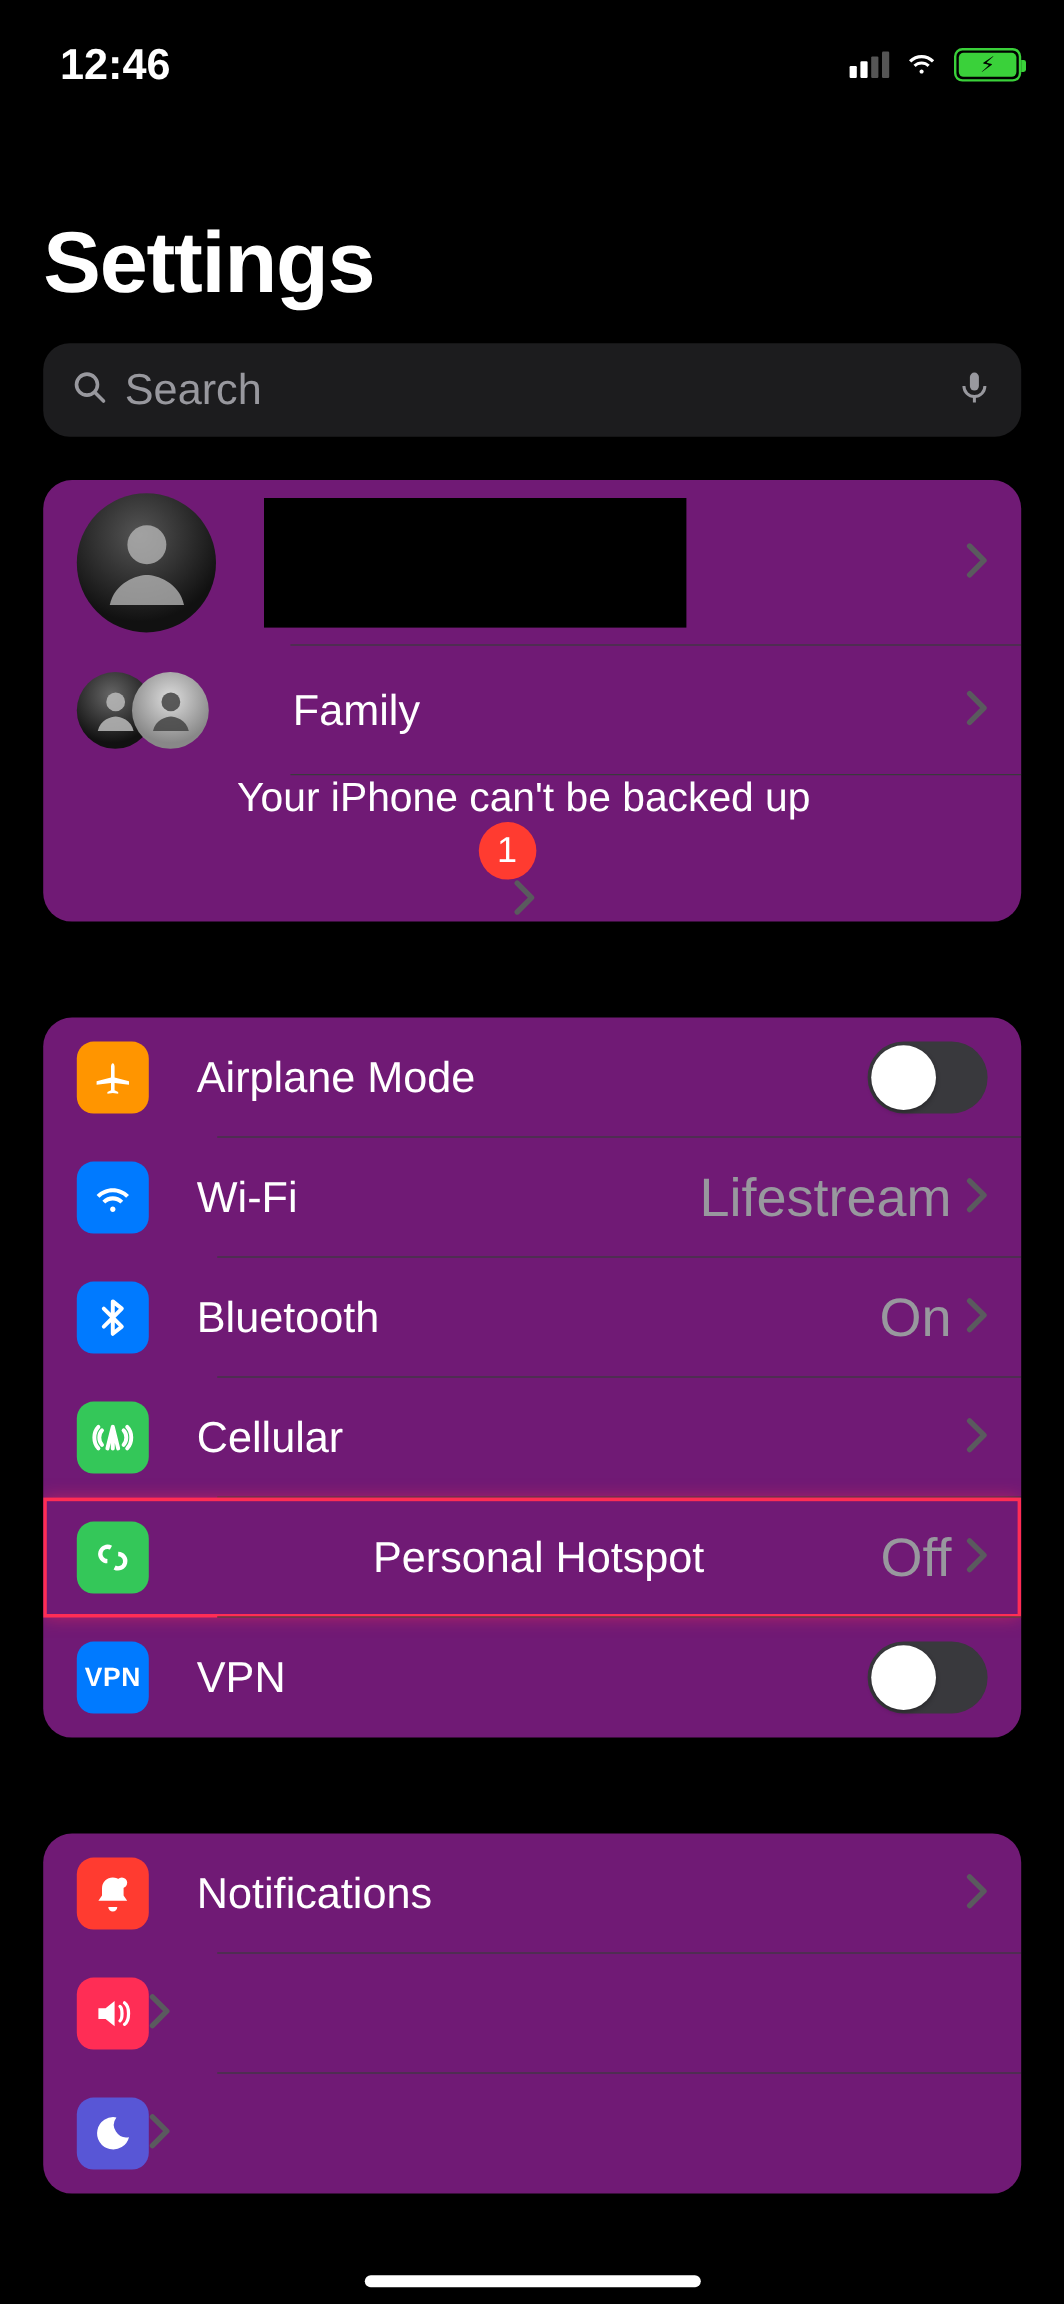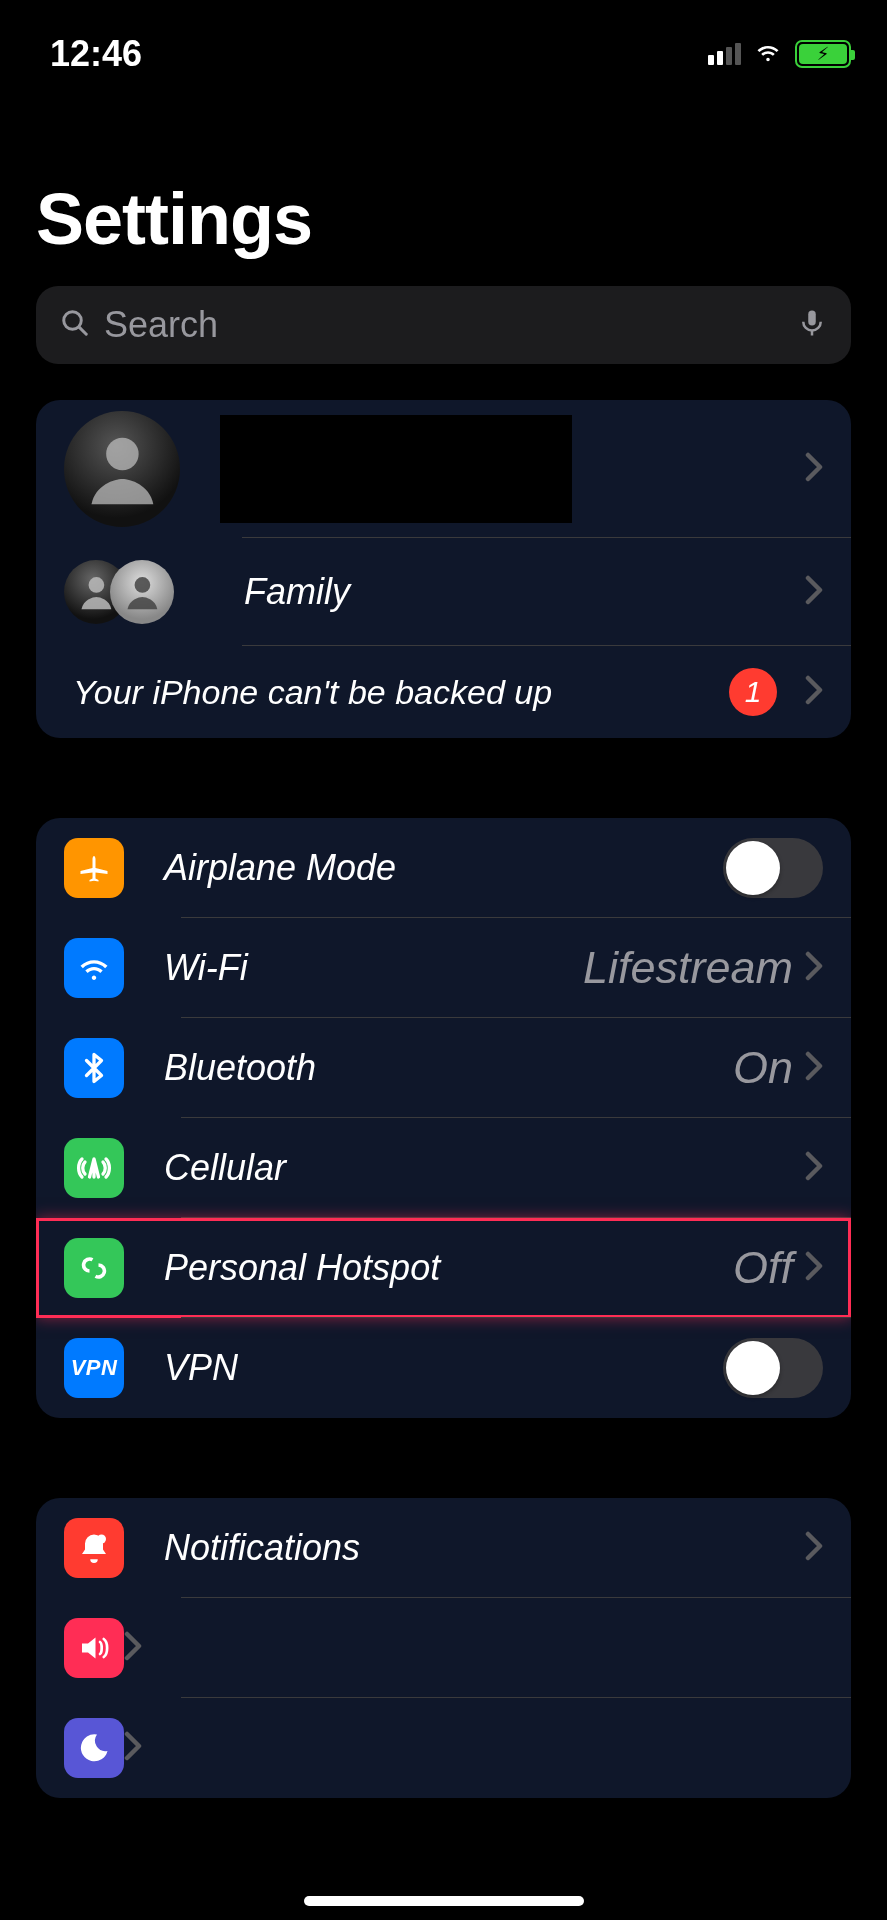--- a/index.html
+++ b/index.html
@@ -47,43 +47,42 @@
     }
     .search-bar input {
       flex:1; background:transparent; border:none; outline:none;
       color:#fff; font-size:36px;
     }
     .search-bar input::placeholder { color:#98989e; }
     .search-icon svg, .mic-icon svg { width:30px; height:30px; }
 
     .group {
       margin: 34px 36px 0 36px;
-      background:#0f172a;
+      background:#701a75;
       border-radius: 24px;
       overflow:hidden;
-      font-style:italic;
     }
     .group.first { margin-top: 36px; }
     .group.second { margin-top: 80px; }
     .group.third { margin-top: 80px; }
 
     .row {
       display:flex; align-items:center;
       min-height: 100px;
       padding: 0 28px 0 28px;
       position:relative;
     }
     .row .divider {
       position:absolute; left: 145px; right:0; bottom:0; height:1px; background:#3a3a3c;
     }
     .row.profile { min-height: 138px; padding-top:10px; padding-bottom:10px; }
     .row.profile .divider { left: 206px; }
     .row.family { min-height: 108px; }
     .row.family .divider { left: 206px; }
-    .row.backup { min-height: 92px; padding-left:37px; }
+    .row.backup { min-height: 92px; padding-left:14px;flex-direction:column; }
     .row.backup .label { margin-left:0; }
 
     .avatar-large {
       width: 116px; height:116px; border-radius:58px; background:radial-gradient(circle at 45% 30%, #555 0%, #111 70%); flex-shrink:0;
       display:flex; align-items:center; justify-content:center; overflow:hidden;
     }
     .avatar-large svg { width:80%; height:80%; opacity:0.75; }
     .name-redact { margin-left: 40px; width:352px; height:108px; background:#000; }
 
     .family-avatars { position:relative; width:116px; height:64px; flex-shrink:0; }
@@ -129,20 +128,21 @@
       position:absolute; width:54px; height:54px; border-radius:27px; background:#fff; top:3px; left:3px;
       box-shadow: 0 2px 4px rgba(0,0,0,0.3);
     }
 
     .highlight-row {
       outline: 3px solid #ff2d55;
       outline-offset: -3px;
       box-shadow: 0 0 14px rgba(255,45,85,0.5);
       position: relative;
       z-index: 5;
+      text-align: center;
     }
 
     .group .row:last-child .divider { display:none; }
 
     .home-indicator {
       position:absolute; bottom:14px; left:50%; transform:translateX(-50%);
       width:280px; height:10px; border-radius:5px; background:#fff;
     }
   </style>
 </head>

